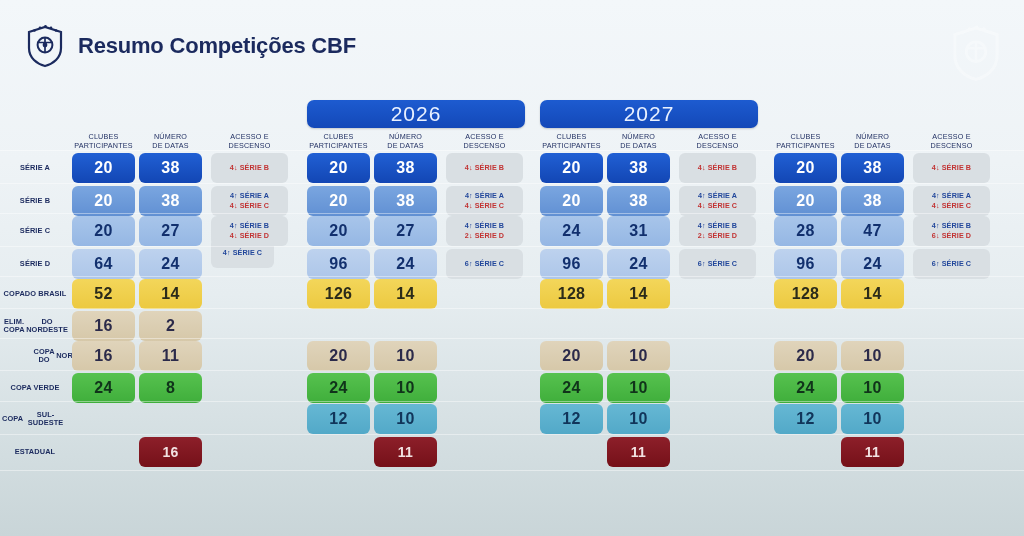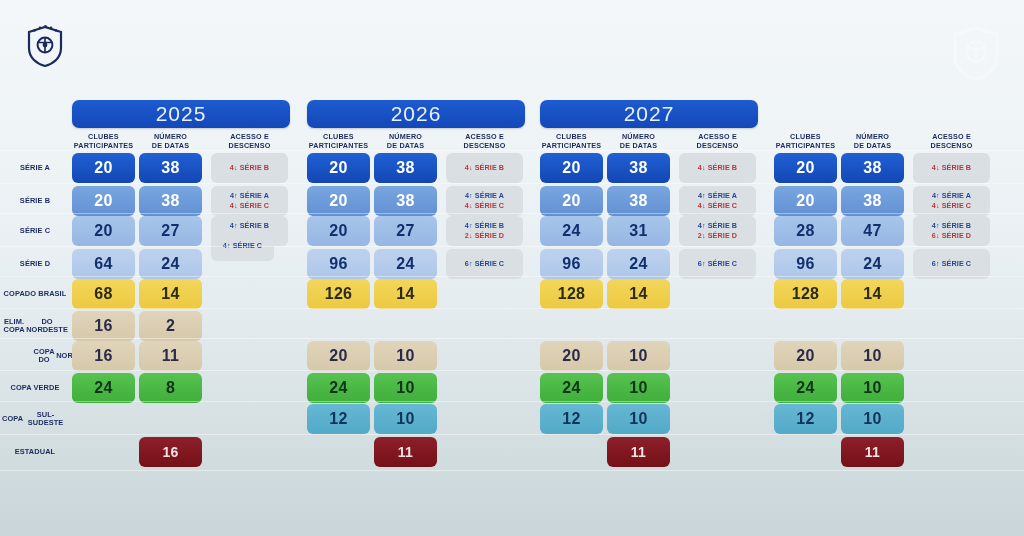--- a/index.html
+++ b/index.html
@@ -40,21 +40,21 @@
   .yearbanner {
     position: absolute; height: 28px; border-radius: 7px;
     background: linear-gradient(to bottom, #1d5bd0, #1348b8);
     color: #e9f1ff; font-size: 21px; font-weight: 400;
     display: flex; align-items: center; justify-content: center;
     letter-spacing: 1px; box-shadow: 0 1px 2px rgba(0,0,0,.18);
   }
 
   .colhead {
     position: absolute; top: 133px; height: 20px;
-    text-align: center; font-size: 7.2px; font-weight: bold;
+    text-align: center; font-size: 7.2px; font-weight: normal;
     color: #1b2a5e; line-height: 1.2; letter-spacing: 0.2px;
   }
 
   .cell {
     position: absolute; height: 30px; border-radius: 6px;
     display: flex; align-items: center; justify-content: center;
     font-size: 16px; font-weight: bold; letter-spacing: 0.3px;
   }
   .cell.sa { background: linear-gradient(to bottom,#2160d4,#1246b4); color:#ffffff; }
   .cell.sb { background: linear-gradient(to bottom,#7aa6e0,#6190d3); color:#ffffff; }
@@ -90,35 +90,35 @@
     <path d="M3 8 L19 3 L35 8 L35 24 C35 34 27 40 19 42 C11 40 3 34 3 24 Z" fill="none" stroke="#1b2a5e" stroke-width="2.2"></path>
     <circle cx="19" cy="21" r="7.4" fill="none" stroke="#1b2a5e" stroke-width="2"></circle>
     <path d="M11.8 18.5 L26.2 18.5 M19 13.6 L19 28.4" stroke="#1b2a5e" stroke-width="1.7"></path>
     <circle cx="19" cy="21" r="2.4" fill="#1b2a5e"></circle>
     <circle cx="8.5" cy="6.5" r="1.3" fill="#1b2a5e"></circle>
     <circle cx="14" cy="3.8" r="1.3" fill="#1b2a5e"></circle>
     <circle cx="19.5" cy="2.4" r="1.3" fill="#1b2a5e"></circle>
     <circle cx="25" cy="3.8" r="1.3" fill="#1b2a5e"></circle>
     <circle cx="30" cy="6.5" r="1.3" fill="#1b2a5e"></circle>
   </svg>
+  <div id="page-title">Resumo Competições CBF</div>
 </div>
 
 <svg id="watermark" viewBox="0 0 38 44">
   <path d="M3 8 L19 3 L35 8 L35 24 C35 34 27 40 19 42 C11 40 3 34 3 24 Z" fill="none" stroke="#ffffff" stroke-width="2.2"></path>
   <circle cx="19" cy="21" r="7.4" fill="none" stroke="#ffffff" stroke-width="2"></circle>
   <path d="M11.8 18.5 L26.2 18.5 M19 13.6 L19 28.4" stroke="#ffffff" stroke-width="1.7"></path>
   <circle cx="8.5" cy="6.5" r="1.3" fill="#ffffff"></circle>
   <circle cx="14" cy="3.8" r="1.3" fill="#ffffff"></circle>
   <circle cx="19.5" cy="2.4" r="1.3" fill="#ffffff"></circle>
   <circle cx="25" cy="3.8" r="1.3" fill="#ffffff"></circle>
   <circle cx="30" cy="6.5" r="1.3" fill="#ffffff"></circle>
 </svg>
 
 <div id="board">
-    <div class="yearbanner" style="left: 72px; top: 100px; width: 218px;">2025</div>
     <div class="colhead" style="left: 72px; width: 63px;">
       <div>CLUBES</div>
       <div>PARTICIPANTES</div>
     </div>
     <div class="colhead" style="left: 139px; width: 63px;">
       <div>NÚMERO</div>
       <div>DE DATAS</div>
     </div>
     <div class="colhead" style="left: 211px; width: 77px;">
       <div>ACESSO E</div>
@@ -237,21 +237,21 @@
     <div class="cell sc" style="left: 841px; top: 216px; width: 63px;">47</div>
     <div class="accbox" style="left: 913px; top: 216px; width: 77px;">
       <div class="acc-up">4↑ SÉRIE B</div>
       <div class="acc-dn">6↓ SÉRIE D</div>
     </div>
     <div class="rowlabel" style="top: 249px; height: 30px;">
       <div>SÉRIE D</div>
     </div>
     <div class="cell sd" style="left: 72px; top: 249px; width: 63px;">64</div>
     <div class="cell sd" style="left: 139px; top: 249px; width: 63px;">24</div>
-    <div class="accbox" style="left: 211px; top: 231px; width: 63px;">
+    <div class="accbox" style="left: 211px; top: 238px; width: 63px;">
       <div class="acc-up">4↑ SÉRIE C</div>
     </div>
     <div class="cell sd" style="left: 307px; top: 249px; width: 63px;">96</div>
     <div class="cell sd" style="left: 374px; top: 249px; width: 63px;">24</div>
     <div class="accbox" style="left: 446px; top: 249px; width: 77px;">
       <div class="acc-up">6↑ SÉRIE C</div>
     </div>
     <div class="cell sd" style="left: 540px; top: 249px; width: 63px;">96</div>
     <div class="cell sd" style="left: 607px; top: 249px; width: 63px;">24</div>
     <div class="accbox" style="left: 679px; top: 249px; width: 77px;">
@@ -259,21 +259,21 @@
     </div>
     <div class="cell sd" style="left: 774px; top: 249px; width: 63px;">96</div>
     <div class="cell sd" style="left: 841px; top: 249px; width: 63px;">24</div>
     <div class="accbox" style="left: 913px; top: 249px; width: 77px;">
       <div class="acc-up">6↑ SÉRIE C</div>
     </div>
     <div class="rowlabel" style="top: 279px; height: 30px;">
       <div>COPA</div>
       <div>DO BRASIL</div>
     </div>
-    <div class="cell cb" style="left: 72px; top: 279px; width: 63px;">68</div>
+    <div class="cell cb" style="left: 72px; top: 279px; width: 63px;">52</div>
     <div class="cell cb" style="left: 139px; top: 279px; width: 63px;">14</div>
     <div class="cell cb" style="left: 307px; top: 279px; width: 63px;">126</div>
     <div class="cell cb" style="left: 374px; top: 279px; width: 63px;">14</div>
     <div class="cell cb" style="left: 540px; top: 279px; width: 63px;">128</div>
     <div class="cell cb" style="left: 607px; top: 279px; width: 63px;">14</div>
     <div class="cell cb" style="left: 774px; top: 279px; width: 63px;">128</div>
     <div class="cell cb" style="left: 841px; top: 279px; width: 63px;">14</div>
     <div class="rowlabel" style="top: 311px; height: 30px;">
       <div>ELIM. COPA</div>
       <div>DO NORDESTE</div>

